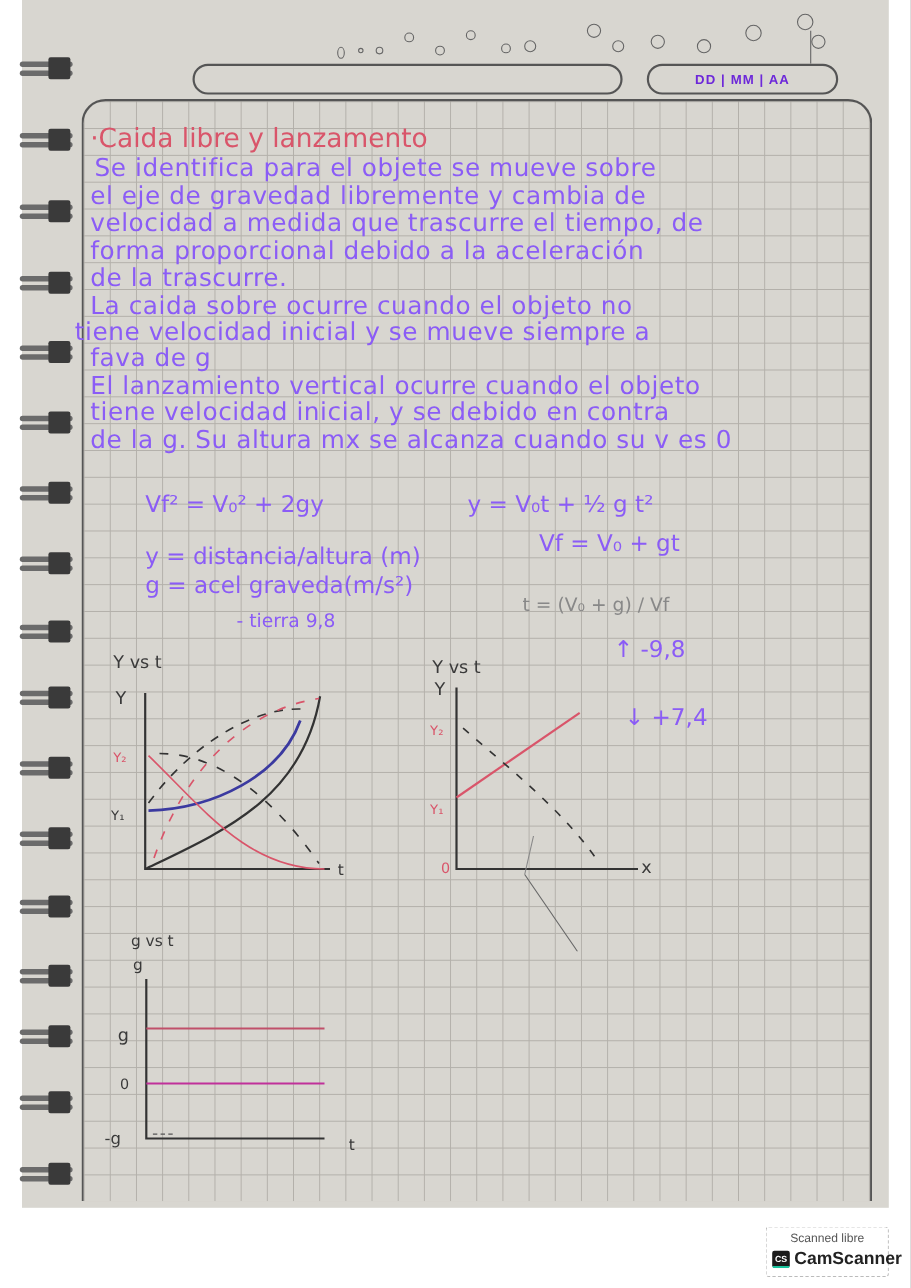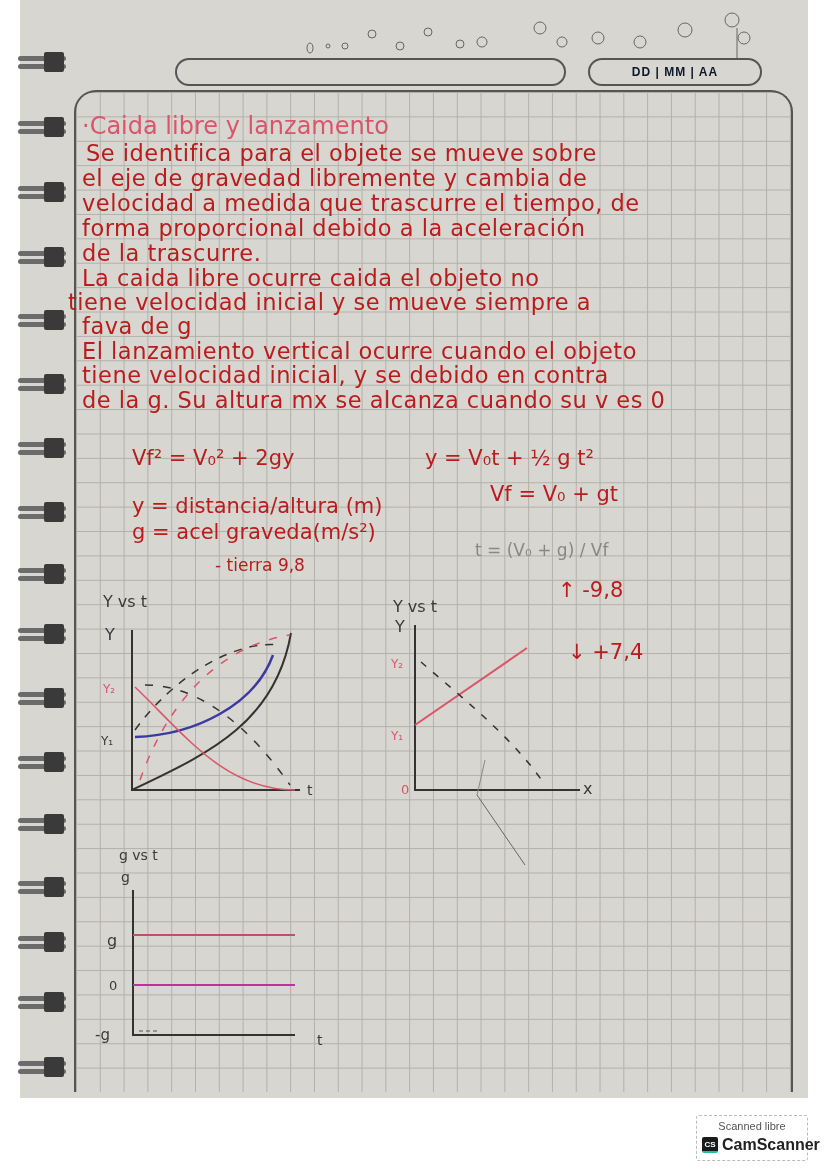--- a/index.html
+++ b/index.html
@@ -2,25 +2,25 @@
 <html><head>
 <meta charset="utf-8">
 <style>
   html,body{margin:0;padding:0;}
   body{width:828px;height:1171px;background:#ffffff;position:relative;overflow:hidden;font-family:"DejaVu Sans",sans-serif;}
   .page{position:absolute;left:20px;top:0;width:788px;height:1098px;background:#d8d6d0;}
   .ring{position:absolute;left:18px;width:48px;height:26px;}
   .ring .coil{position:absolute;left:0;width:48px;height:5px;border-radius:3px;background:#6b6b6b;}
   .ring .block{position:absolute;left:26px;top:2px;width:20px;height:20px;background:#3a3a3a;border-radius:2px;}
   .title-pill{position:absolute;left:175px;top:58px;width:387px;height:24px;border:2px solid #555;border-radius:14px;}
-  .date-pill{position:absolute;left:588px;top:58px;width:170px;height:24px;border:2px solid #555;border-radius:14px;display:flex;align-items:center;justify-content:center;font-family:"Liberation Sans",sans-serif;font-size:12px;font-weight:bold;color:#0f172a;letter-spacing:1px;}
+  .date-pill{position:absolute;left:588px;top:58px;width:170px;height:24px;border:2px solid #555;border-radius:14px;display:flex;align-items:center;justify-content:center;font-family:"Liberation Sans",sans-serif;font-size:12px;font-weight:bold;color:#6d28d9;letter-spacing:1px;}
   .grid-frame{position:absolute;left:74px;top:90px;width:715px;height:1000px;border:2px solid #555;border-radius:22px 22px 0 0;border-bottom:none;
     background-image:linear-gradient(#b3b0aa 1px,transparent 1px),linear-gradient(90deg,#b3b0aa 1px,transparent 1px);
     background-size:23.8px 24.4px;background-position:0 0;}
-  .hw{position:absolute;font-family:"DejaVu Sans",sans-serif;color:#b91c1c;white-space:nowrap;}
+  .hw{position:absolute;font-family:"DejaVu Sans",sans-serif;color:#8b5cf6;white-space:nowrap;}
   .heading{color:#d9556a;font-size:24px;}
   .line{font-size:22.5px;letter-spacing:0.5px;}
   .formula{font-size:21px;}
   .small{font-size:17px;}
   .flowers{position:absolute;left:300px;top:8px;width:470px;height:50px;}
   .scan-badge{position:absolute;left:696px;top:1115px;width:110px;height:44px;border:1px dashed #bbb;border-radius:3px;background:#fff;}
   .scan-top{position:absolute;left:0;top:4px;width:110px;text-align:center;font-family:"Liberation Sans",sans-serif;font-size:11px;color:#555;}
   .scan-bottom{position:absolute;left:5px;top:20px;display:flex;align-items:center;gap:4px;}
   .cs-logo{width:16px;height:14px;background:#1a1a1a;border-radius:2px;color:#fff;font-family:"Liberation Sans",sans-serif;font-size:8px;font-weight:bold;display:flex;align-items:center;justify-content:center;border-bottom:2px solid #19c39c;}
   .cs-text{font-family:"Liberation Sans",sans-serif;font-size:16px;font-weight:bold;color:#222;}
@@ -146,21 +146,21 @@
 <div class="grid-frame"></div>
 
 <div class="hw heading" style="left:82px;top:112px">·Caida libre y lanzamento</div>
 
 <div class="hw line" style="left:86px;top:140px">Se identifica para el objete se mueve sobre</div>
 <div class="hw line" style="left:82px;top:165px">el eje de gravedad libremente y cambia de</div>
 <div class="hw line" style="left:82px;top:190px">velocidad a medida que trascurre el tiempo, de</div>
 <div class="hw line" style="left:82px;top:215px">forma proporcional debido a la aceleración</div>
 <div class="hw line" style="left:82px;top:240px">de la trascurre.</div>
 
-<div class="hw line" style="left:82px;top:265px">La caida libre ocurre caida el objeto no</div>
+<div class="hw line" style="left:82px;top:265px">La caida sobre ocurre cuando el objeto no</div>
 <div class="hw line" style="left:68px;top:289px">tiene velocidad inicial y se mueve siempre a</div>
 <div class="hw line" style="left:82px;top:313px">fava de g</div>
 
 <div class="hw line" style="left:82px;top:338px">El lanzamiento vertical ocurre cuando el objeto</div>
 <div class="hw line" style="left:82px;top:362px">tiene velocidad inicial, y se debido en contra</div>
 <div class="hw line" style="left:82px;top:387px">de la g. Su altura mx se alcanza cuando su v es 0</div>
 
 <div class="hw formula" style="left:132px;top:446px">Vf² = V₀² + 2gy</div>
 <div class="hw formula" style="left:425px;top:446px">y = V₀t + ½ g t²</div>
 <div class="hw formula" style="left:490px;top:482px">Vf = V₀ + gt</div>

